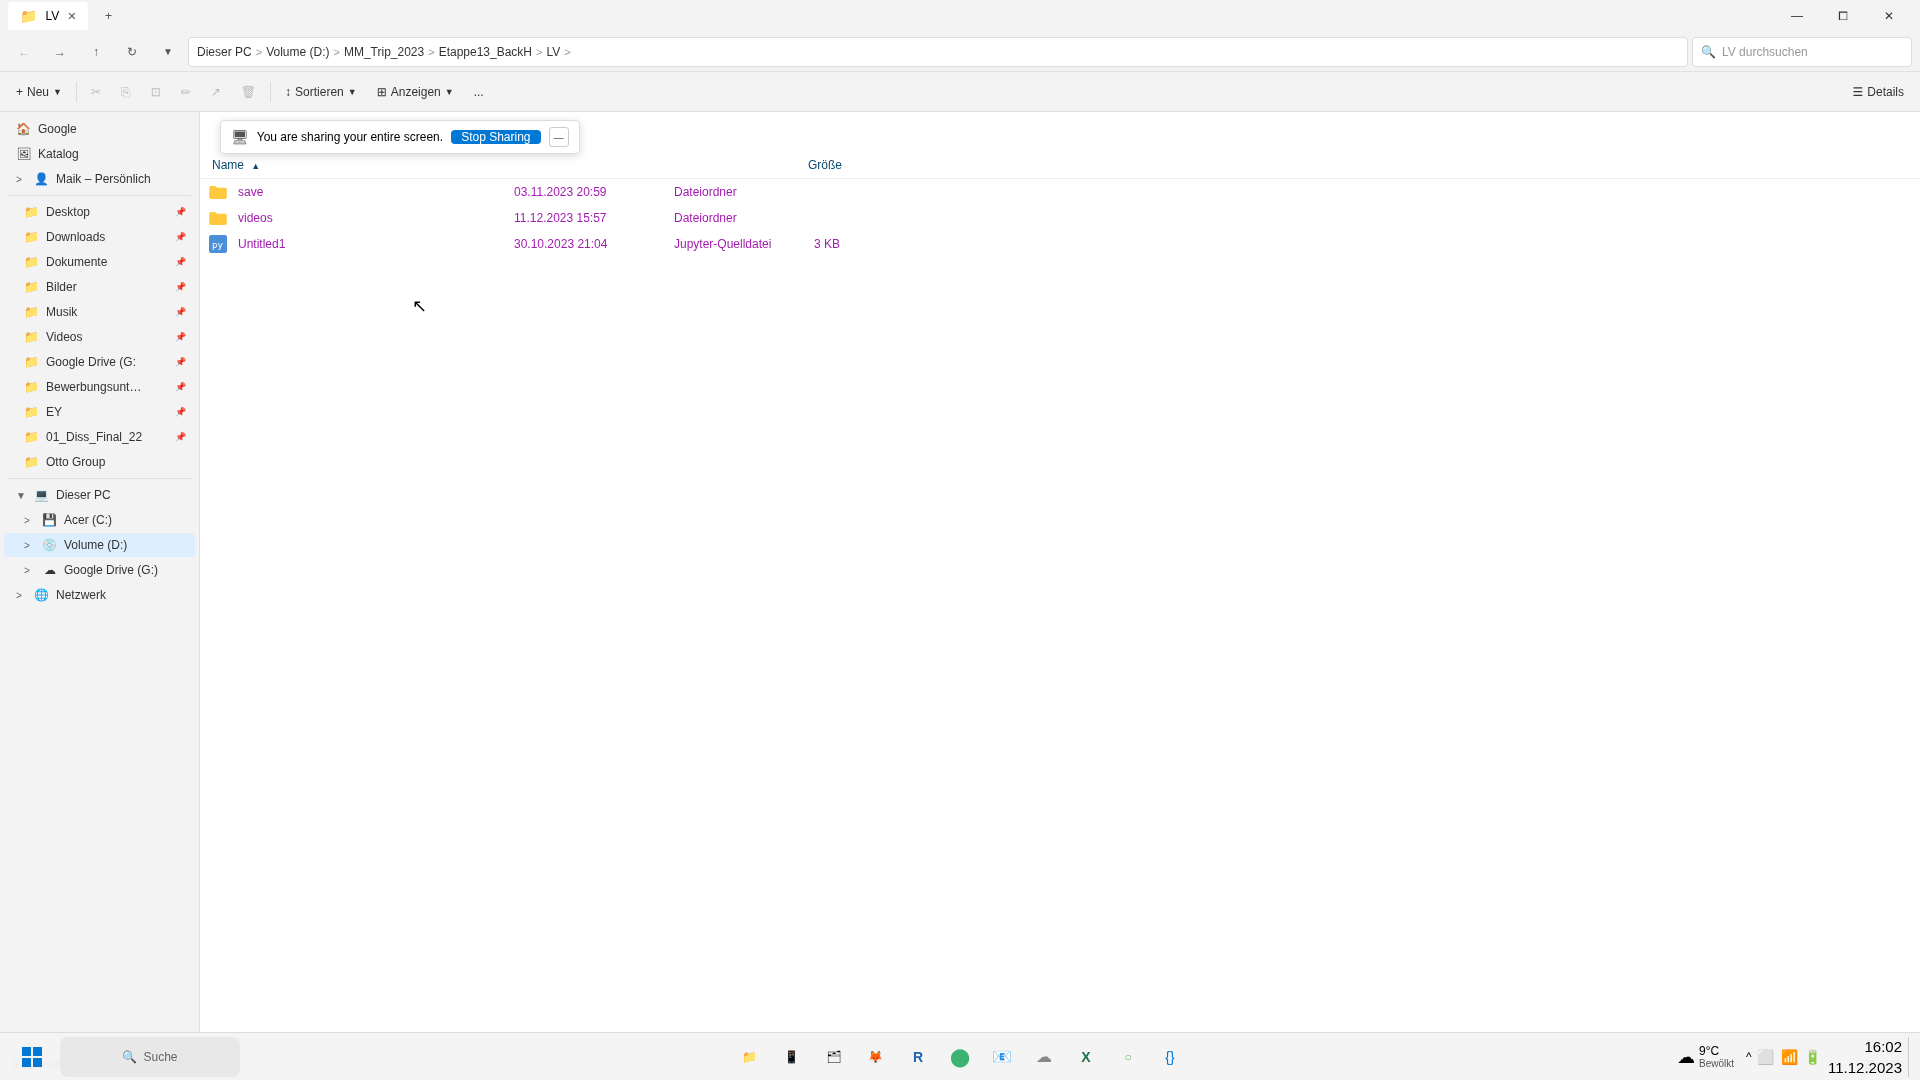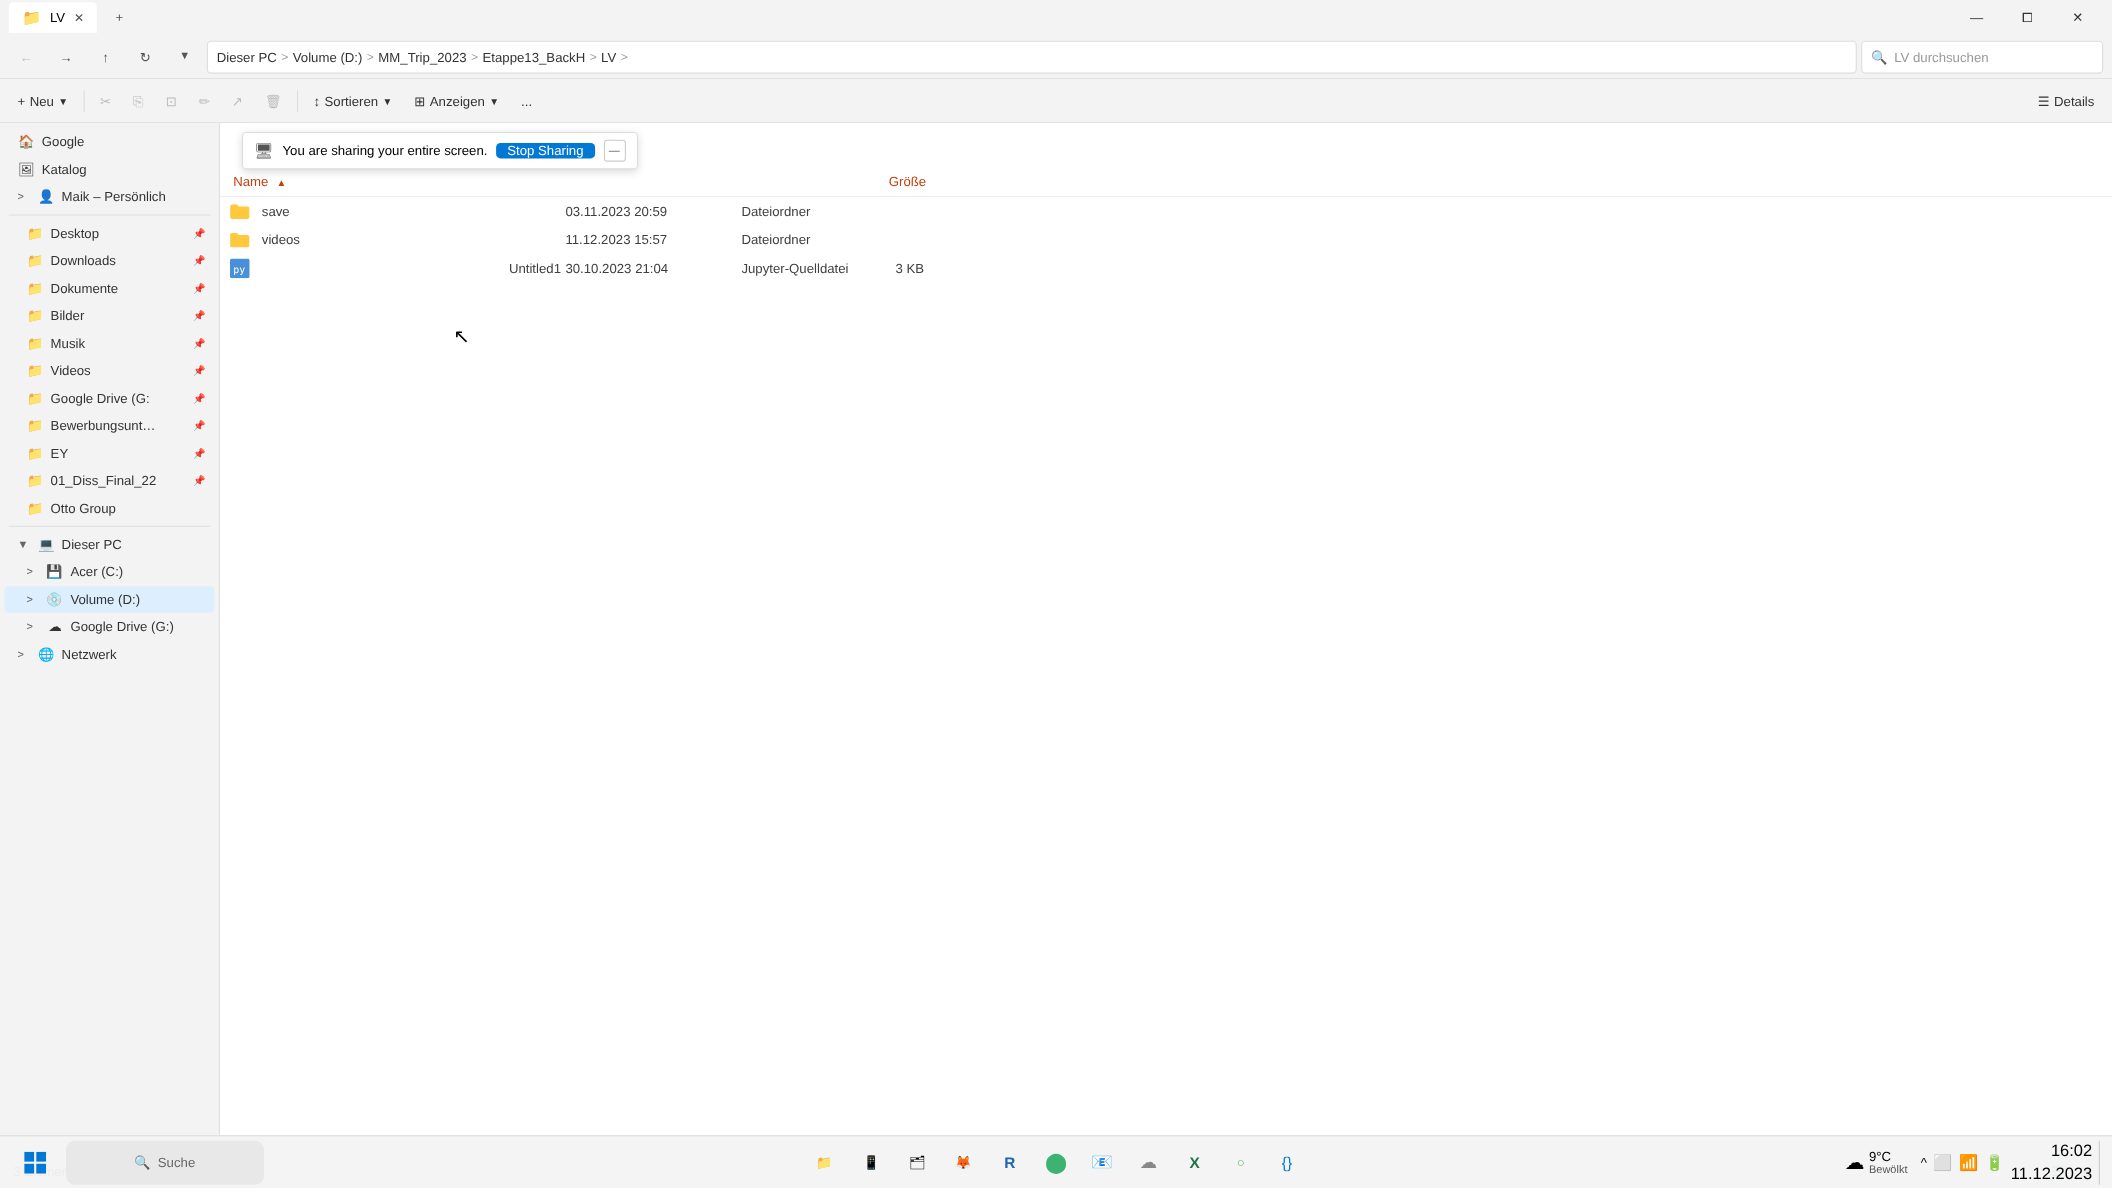--- a/index.html
+++ b/index.html
@@ -199,36 +199,36 @@
       font-size: 10px;
       color: #555;
     }
 
     
     #file-header {
       display: flex;
       align-items: center;
       padding: 4px 8px;
       border-bottom: 1px solid #eee;
-      color: #c2410c;
+      color: #0c4a6e;
       font-size: 12px;
       margin-top: 40px;
     }
     .col-name { width: 300px; padding: 2px 4px; }
     .col-date { width: 160px; }
     .col-type { width: 140px; }
     .col-size { width: 80px; }
     .sort-arrow { font-size: 9px; margin-left: 4px; }
     .file-row {
       display: flex;
       align-items: center;
       padding: 3px 8px;
       cursor: pointer;
       font-size: 12px;
-      color: #404040;
+      color: #a21caf;
     }
     .file-icon { width: 20px; height: 20px; display: flex; align-items: center; justify-content: center; margin-right: 6px; flex-shrink: 0; }
     .folder-icon-svg { width: 18px; height: 14px; }
 
     
     #status-bar {
       height: 32px;
       background: #f3f3f3;
       border-top: 1px solid #e0e0e0;
       display: flex;
@@ -498,21 +498,21 @@
       <div class="col-type">Dateiordner</div>
       <div class="col-size"></div>
     </div>
     <div class="file-row">
       <div class="file-icon">
         <svg width="18" height="18" viewBox="0 0 18 18">
           <rect width="18" height="18" rx="2" fill="#4a90d9"></rect>
           <text x="3" y="13" font-size="9" fill="white" font-family="monospace">py</text>
         </svg>
       </div>
-      <div class="col-name" style="width:280px;text-align:right;">Untitled1</div>
+      <div class="col-name" style="width:280px;">Untitled1</div>
       <div class="col-date">30.10.2023 21:04</div>
       <div class="col-type">Jupyter-Quelldatei</div>
       <div class="col-size">3 KB</div>
     </div>
 
     <div style="position:absolute;left:212px;top:183px;font-size:18px;pointer-events:none;">↖</div>
   </div>
 </div>
 
 <div id="status-bar">

